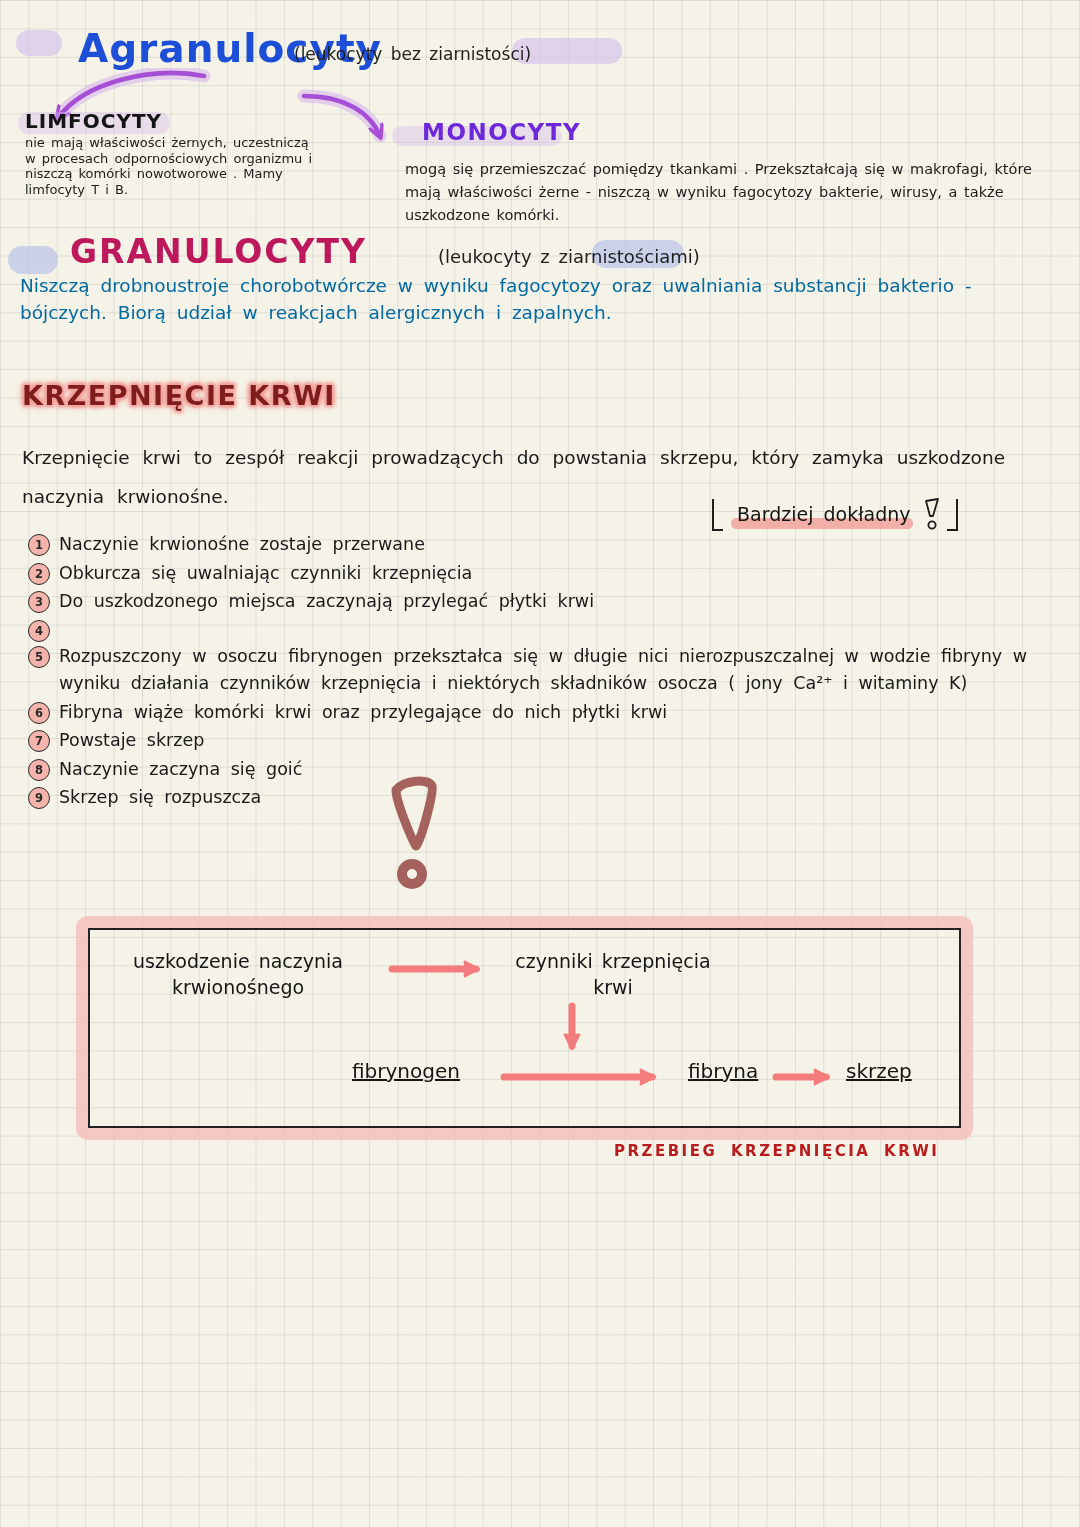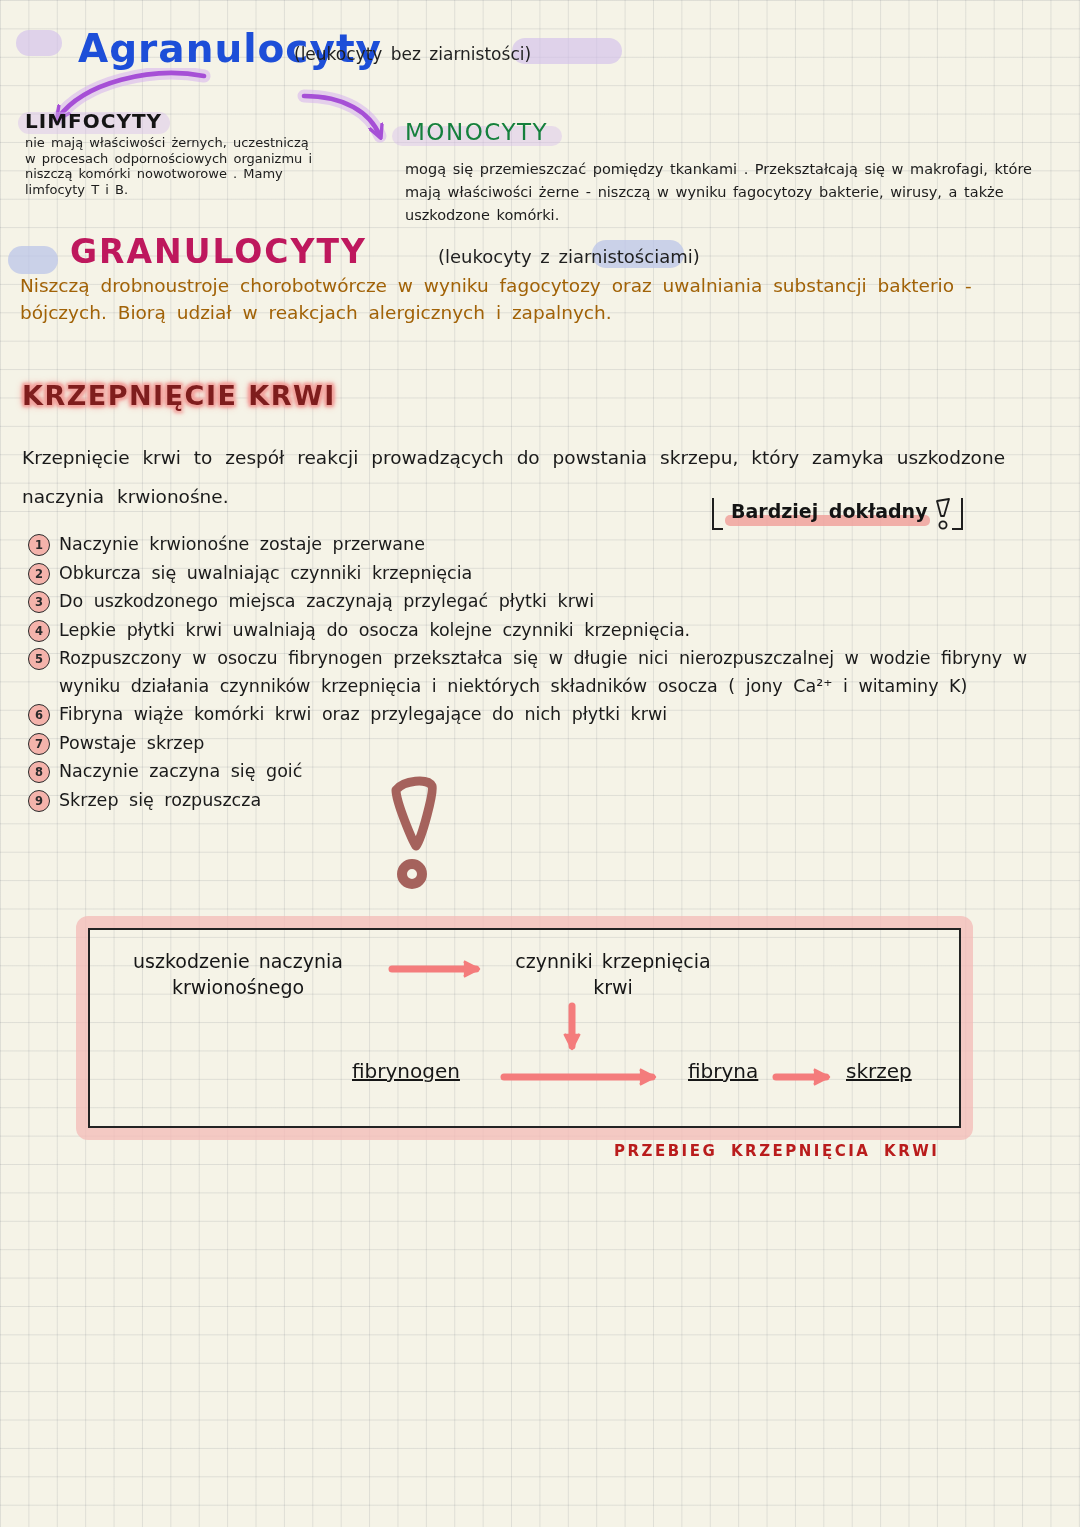--- a/index.html
+++ b/index.html
@@ -15,36 +15,36 @@
   .abs{position:absolute;}
   .pill{border-radius:14px;}
   .pill-purple{background:rgba(210,192,235,.65);}
   .pill-blue{background:rgba(186,196,233,.72);}
   .smudge{background:rgba(214,188,236,.42);border-radius:12px;}
 
   .agran-title{font-size:39px;font-weight:bold;color:#1d4ed8;letter-spacing:1px;}
   .agran-sub{font-size:17px;color:#1f1f1f;word-spacing:3px;}
 
   .h-black-sm{font-size:20px;font-weight:900;letter-spacing:1px;color:#141414;}
-  .h-black-md{font-size:23px;font-weight:400;letter-spacing:1.5px;color:#15803d;}
+  .h-black-md{font-size:23px;font-weight:700;letter-spacing:1.5px;color:#6d28d9;margin-left:17px;}
   .body-xs{font-size:13px;line-height:15.5px;color:#1c1c1c;word-spacing:2px;}
   .body-sm{font-size:14.5px;line-height:23px;color:#1c1c1c;word-spacing:2px;}
-  .body-md{font-size:18.5px;line-height:27px;color:#a16207;word-spacing:5px;}
+  .body-md{font-size:18.5px;line-height:27px;color:#0369a1;word-spacing:5px;}
 
   .gran-title{font-size:33px;font-weight:bold;color:#be185d;letter-spacing:2px;}
   .gran-sub{font-size:18px;color:#1f1f1f;word-spacing:3px;}
 
   .krz-title{
     font-size:27px;font-weight:700;letter-spacing:1.5px;color:#7f1d1d;
     text-shadow:2px 2px 3px #f2a29d,-2px -2px 3px #f2a29d,2px -2px 3px #f2a29d,
                 -2px 2px 3px #f2a29d,0 0 6px #f2a29d,0 0 10px #f2a29d;
   }
   .intro{font-size:18.5px;line-height:39px;word-spacing:7px;color:#1a1a1a;}
 
-  .note-wrap{display:flex;align-items:flex-start;font-weight:bold;}
+  .note-wrap{display:flex;align-items:center;gap:6px;}
   .note-inner{position:relative;padding:2px 6px 4px 8px;}
   .note-underline{position:absolute;left:2px;right:4px;bottom:0;height:11px;background:rgba(240,158,152,.8);border-radius:5px;}
   .note-text{position:relative;font-size:19px;color:#141414;word-spacing:4px;}
   .bracket-l{width:9px;height:30px;border-left:2.2px solid #1e1e1e;border-bottom:2.2px solid #1e1e1e;border-top:2.2px solid #1e1e1e;}
   .bracket-r{width:9px;height:30px;border-right:2.2px solid #1e1e1e;border-bottom:2.2px solid #1e1e1e;}
 
   .steps{display:flex;flex-direction:column;gap:1px;}
   .step{display:flex;gap:9px;align-items:flex-start;}
   .step-num{
     flex:0 0 auto;width:20px;height:20px;margin-top:3px;border-radius:50%;
@@ -120,21 +120,20 @@
   <div class="step">
     <span class="step-num">2</span>
     <span class="step-text">Obkurcza się uwalniając czynniki krzepnięcia</span>
   </div>
   <div class="step">
     <span class="step-num">3</span>
     <span class="step-text">Do uszkodzonego miejsca zaczynają przylegać płytki krwi</span>
   </div>
   <div class="step">
     <span class="step-num">4</span>
-    <span class="step-text">Lepkie płytki krwi uwalniają do osocza kolejne czynniki krzepnięcia.</span>
   </div>
   <div class="step">
     <span class="step-num">5</span>
     <span class="step-text">Rozpuszczony w osoczu fibrynogen przekształca się w długie nici nierozpuszczalnej w wodzie fibryny w wyniku działania czynników krzepnięcia i niektórych składników osocza ( jony Ca²⁺ i witaminy K)</span>
   </div>
   <div class="step">
     <span class="step-num">6</span>
     <span class="step-text">Fibryna wiąże komórki krwi oraz przylegające do nich płytki krwi</span>
   </div>
   <div class="step">

